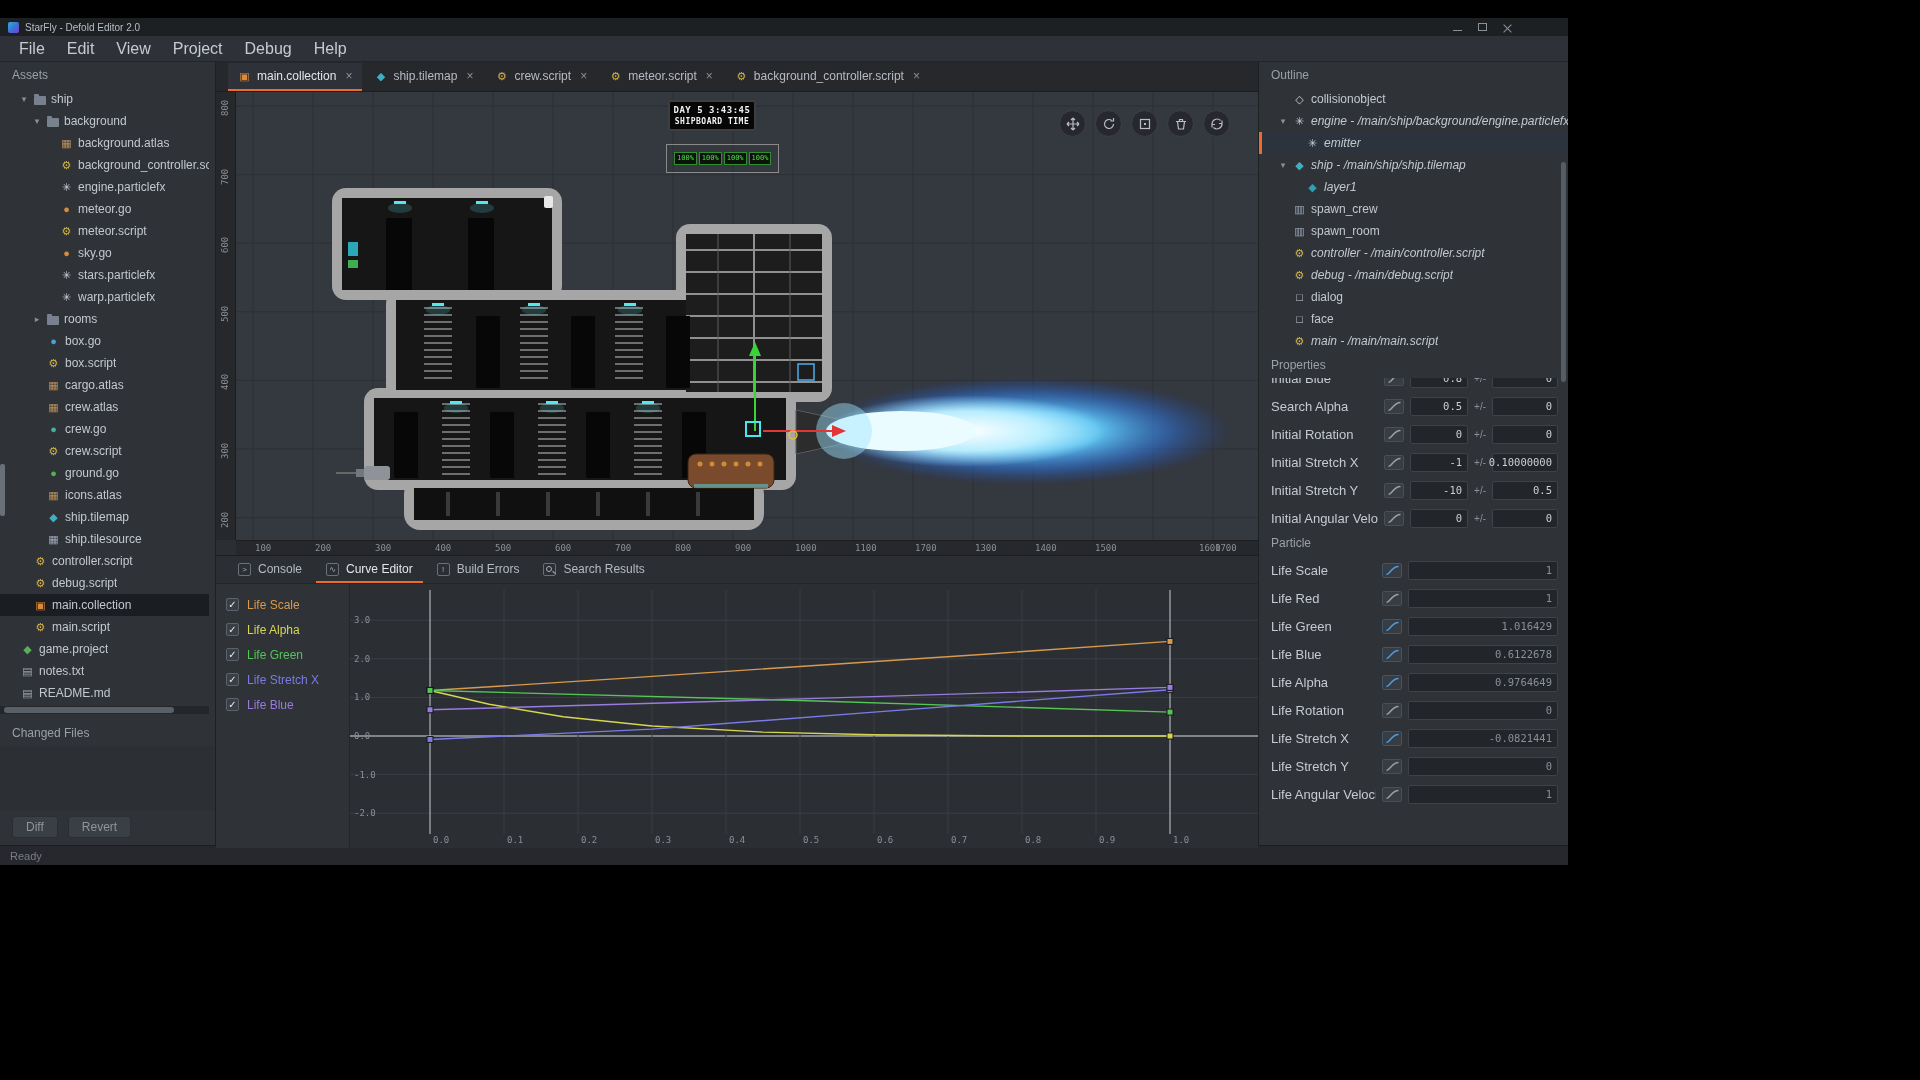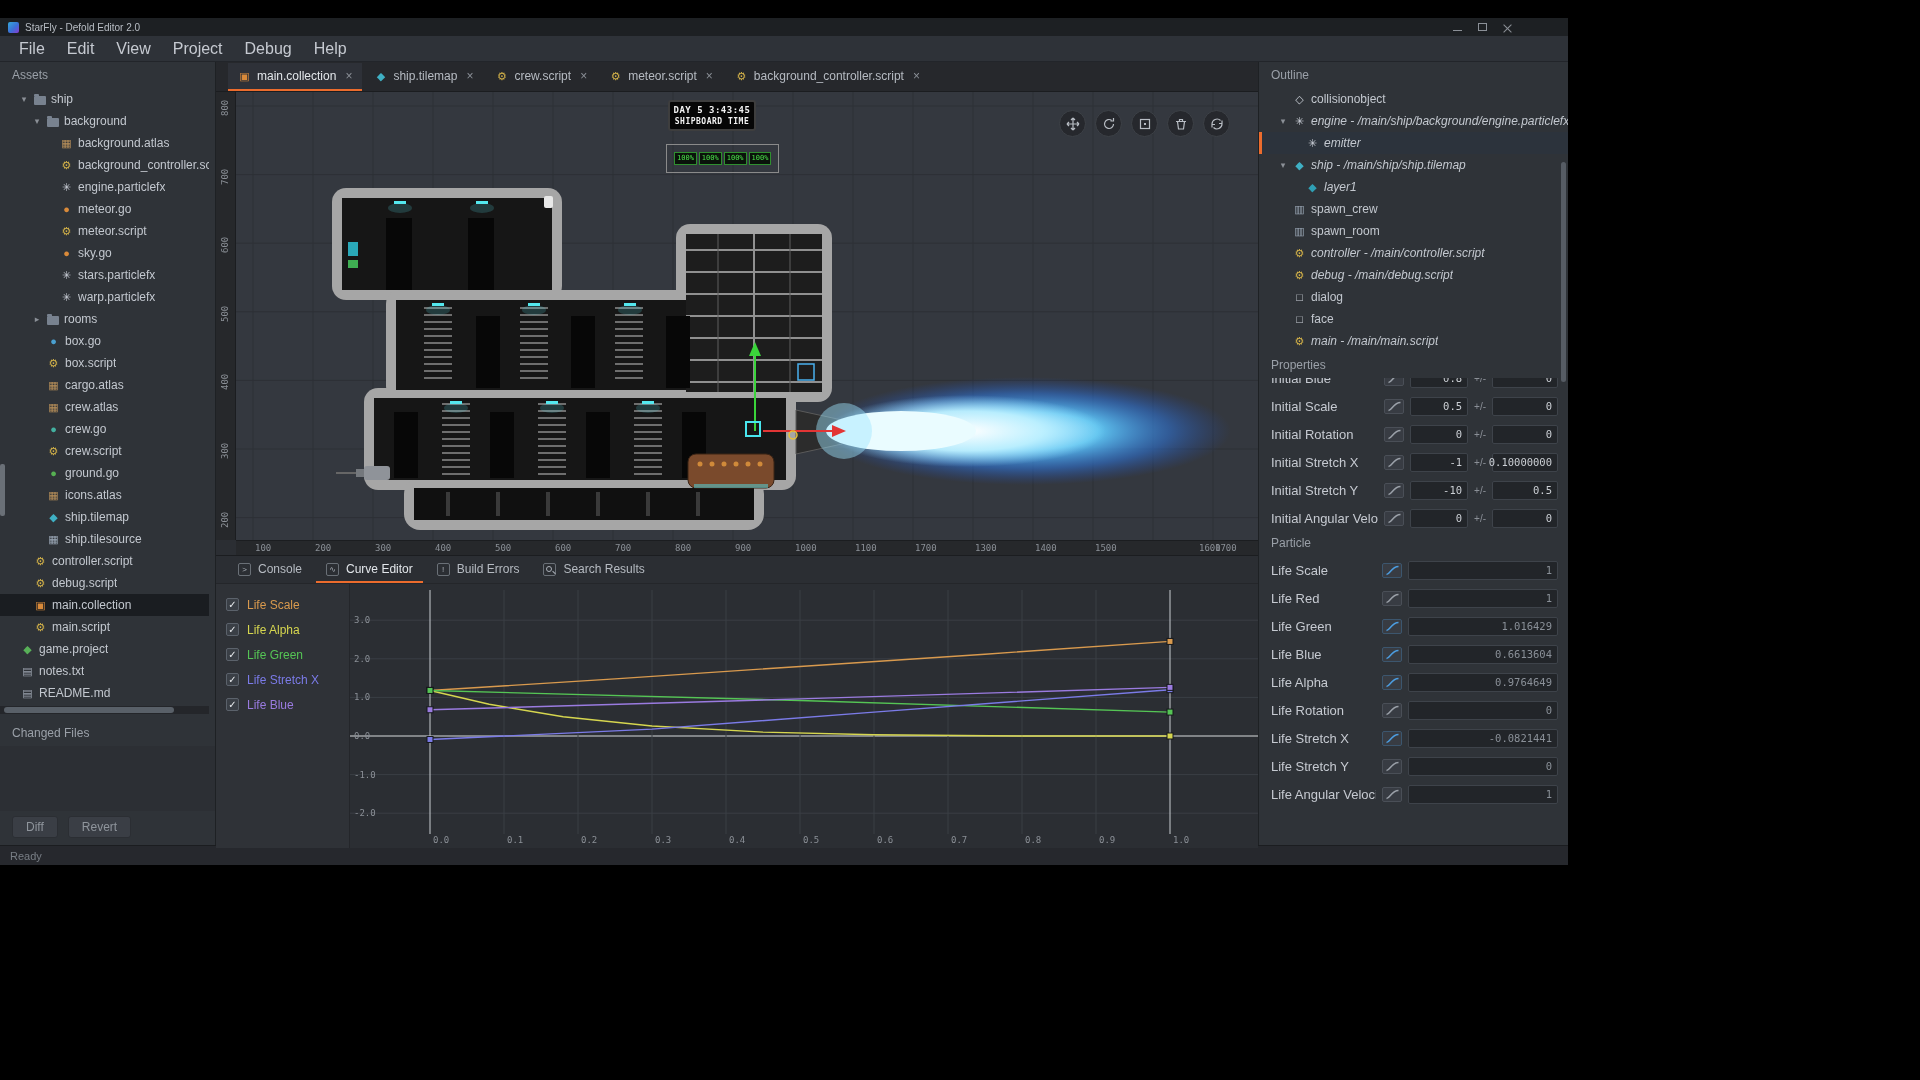--- a/index.html
+++ b/index.html
@@ -731,21 +731,21 @@
               <span class="curve-btn">
                 <svg width="15" height="11" viewBox="0 0 15 11">
                   <path d="M1.5 9.5 C 5 9.5 6.5 1.5 13.5 1.5" fill="none" stroke="#9aa0a8" stroke-width="1.5"></path>
                 </svg>
               </span>
               <span class="field f-val">0.8</span>
               <span class="pm">+/-</span>
               <span class="field f-spread">0</span>
             </div>
             <div class="prop-row">
-              <span class="prop-label">Initial Scale</span>
+              <span class="prop-label">Search Alpha</span>
               <span class="curve-btn">
                 <svg width="15" height="11" viewBox="0 0 15 11">
                   <path d="M1.5 9.5 C 5 9.5 6.5 1.5 13.5 1.5" fill="none" stroke="#9aa0a8" stroke-width="1.5"></path>
                 </svg>
               </span>
               <span class="field f-val">0.5</span>
               <span class="pm">+/-</span>
               <span class="field f-spread">0</span>
             </div>
             <div class="prop-row">
@@ -822,21 +822,21 @@
               </span>
               <span class="field f-wide dim">1.016429</span>
             </div>
             <div class="prop-row">
               <span class="prop-label">Life Blue</span>
               <span class="curve-btn active">
                 <svg width="15" height="11" viewBox="0 0 15 11">
                   <path d="M1.5 9.5 C 5 9.5 6.5 1.5 13.5 1.5" fill="none" stroke="#4c9de0" stroke-width="1.5"></path>
                 </svg>
               </span>
-              <span class="field f-wide dim">0.6613604</span>
+              <span class="field f-wide dim">0.6122678</span>
             </div>
             <div class="prop-row">
               <span class="prop-label">Life Alpha</span>
               <span class="curve-btn active">
                 <svg width="15" height="11" viewBox="0 0 15 11">
                   <path d="M1.5 9.5 C 5 9.5 6.5 1.5 13.5 1.5" fill="none" stroke="#4c9de0" stroke-width="1.5"></path>
                 </svg>
               </span>
               <span class="field f-wide dim">0.9764649</span>
             </div>

